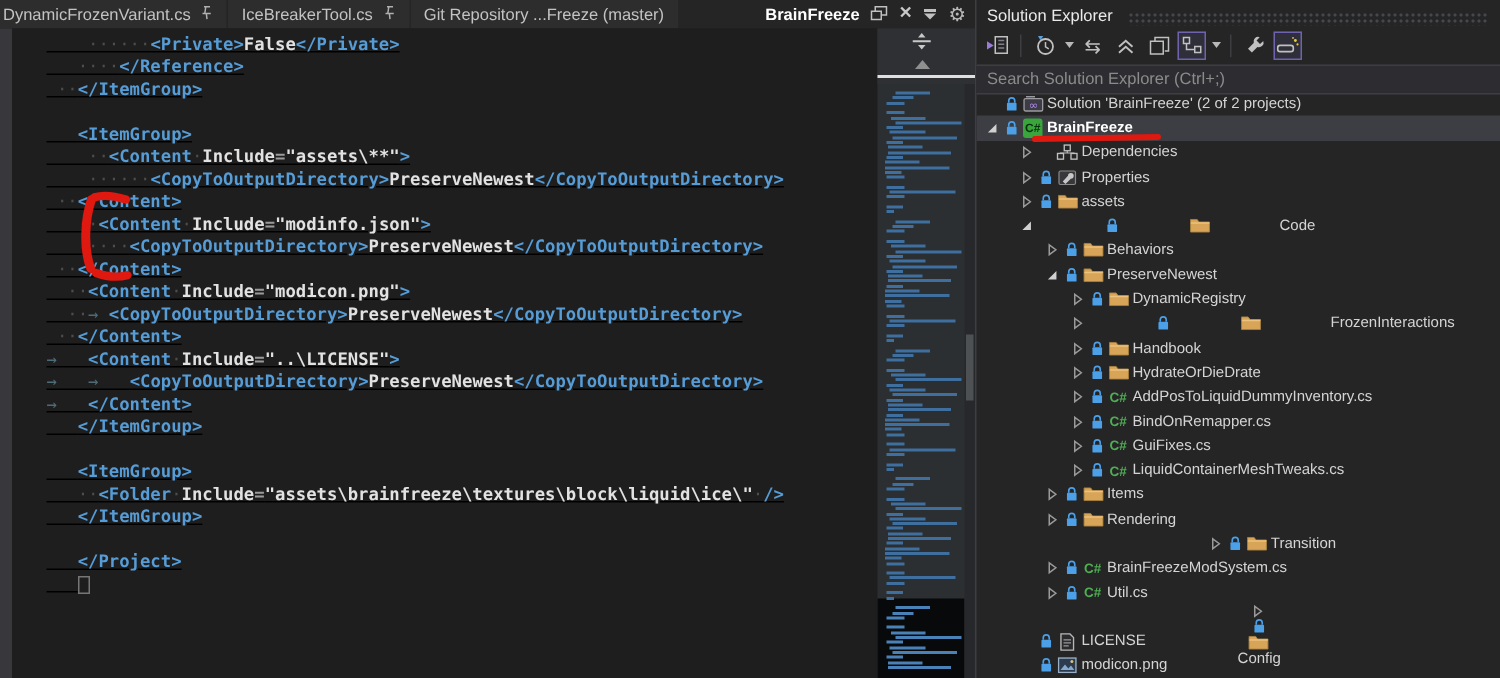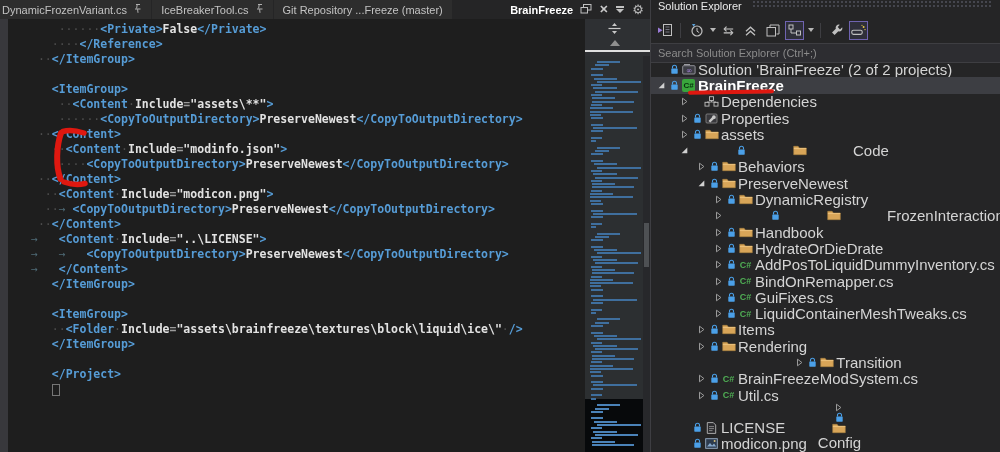--- a/index.html
+++ b/index.html
@@ -21,21 +21,21 @@
   .hide-tabs{display:flex;flex-direction:column;align-items:center;gap:1px;}
   .hide-tabs .bar{width:8px;height:0;border-top:2px solid #c0c0c0;}
   .hide-tabs .tri{width:0;height:0;border-left:4px solid transparent;border-right:4px solid transparent;
                   border-top:4px solid #c0c0c0;}
 
   
   .left-strip{position:absolute;left:0;top:19px;width:8px;height:433px;background:#38383c;}
   .editor{position:absolute;left:8px;top:19px;width:577px;height:433px;background:#1e1e1e;
           overflow:hidden;padding:3px 0 0 23px;box-sizing:border-box;}
   .cl{height:15px;line-height:15px;font-family:"DejaVu Sans Mono",monospace;font-size:11.5px;
-      font-weight:600;white-space:pre;}
+      font-weight:600;white-space:pre;text-decoration:underline;}
   .seg-t{color:#569cd6;}
   .seg-n{color:#e2e2e2;font-weight:700;}
   .seg-w{color:#4d4d4d;font-weight:400;}
   .seg-a{color:#4f6b77;font-weight:400;}
   .seg-e{color:#9a9a9a;}
   .cursor-box{display:inline-block;width:6px;height:10px;border:1px solid #767676;vertical-align:middle;}
 
   .anno-svg{position:absolute;left:0;top:0;pointer-events:none;}
 
   
@@ -47,41 +47,41 @@
              border-bottom:6px solid #8f8f8f;}
   .mm-whiteline{position:absolute;left:0;top:31px;width:100%;height:2px;background:#dfdfdf;}
   .mm-black{position:absolute;left:0;top:380px;width:58px;height:53px;background:#07090b;}
   .mm-lane{position:absolute;right:0;top:37px;width:7px;bottom:0;background:#27282b;}
   .mm-thumb{position:absolute;right:1px;top:204px;width:5px;height:44px;background:#4e5154;}
   .mm-bar{position:absolute;height:2px;background:#3f6f9e;}
 
   
   .sepanel{position:absolute;left:650px;top:0;width:350px;height:452px;background:#252526;
            border-left:1px solid #3e3e42;box-sizing:border-box;}
-  .se-head{display:flex;align-items:flex-start;height:17px;padding-left:7px;}
+  .se-head{display:flex;align-items:flex-end;height:17px;padding-left:7px;}
   .se-title{font-size:11px;color:#eaeaea;white-space:nowrap;}
   .se-grip{flex:1;height:9px;margin:0 8px 0 10px;
            background-image:radial-gradient(#45464e 1px,transparent 1.1px);
            background-size:4px 4px;}
   .se-toolbar{display:flex;align-items:center;height:26px;padding-left:4px;gap:3px;}
   .tb-ico{width:19px;height:19px;display:flex;align-items:center;justify-content:center;}
   .tb-boxed{border:1px solid #6f63b0;background:#2f2f3a;box-sizing:border-box;}
   .tb-sep{width:1px;height:15px;background:#3e3e42;margin:0 3px;}
   .tb-caret{width:0;height:0;border-left:3.5px solid transparent;border-right:3.5px solid transparent;
             border-top:4px solid #b8b8b8;margin-left:1px;}
   .sync-glyph{font-size:13px;color:#c0c0c0;line-height:1;}
   .se-search{height:18px;line-height:18px;background:#2d2d31;border-top:1px solid #3e3e42;
              border-bottom:1px solid #3e3e42;font-size:11px;color:#8b8b8b;padding-left:7px;}
   .se-tree{position:absolute;left:0;top:61px;right:0;bottom:0;overflow:hidden;}
   .trow{display:flex;align-items:center;height:16.3px;position:relative;white-space:nowrap;}
   .trow.sel{background:#3d3e43;}
   .t-arrow{width:13px;display:flex;justify-content:center;flex:none;}
   .t-lock{width:12px;display:flex;justify-content:center;flex:none;}
   .t-icon{width:17px;display:flex;justify-content:center;align-items:center;flex:none;}
-  .t-label{font-size:15px;color:#d4d4d4;margin-left:1px;}
+  .t-label{font-size:10px;color:#d4d4d4;margin-left:1px;}
   .t-label.bold{font-weight:bold;color:#ffffff;}
   .cs-glyph{font-size:9px;font-weight:bold;color:#4fae54;font-family:"Liberation Sans",sans-serif;}
   .proj-glyph{display:inline-block;width:13px;height:13px;border-radius:2px;background:#39a53c;
               color:#06300c;font-size:8px;font-weight:bold;text-align:center;line-height:13px;}
   .redline{position:absolute;height:4px;border-radius:3px;background:#df1810;}
 </style>
 </head>
 <body>
 
 <div class="root">

